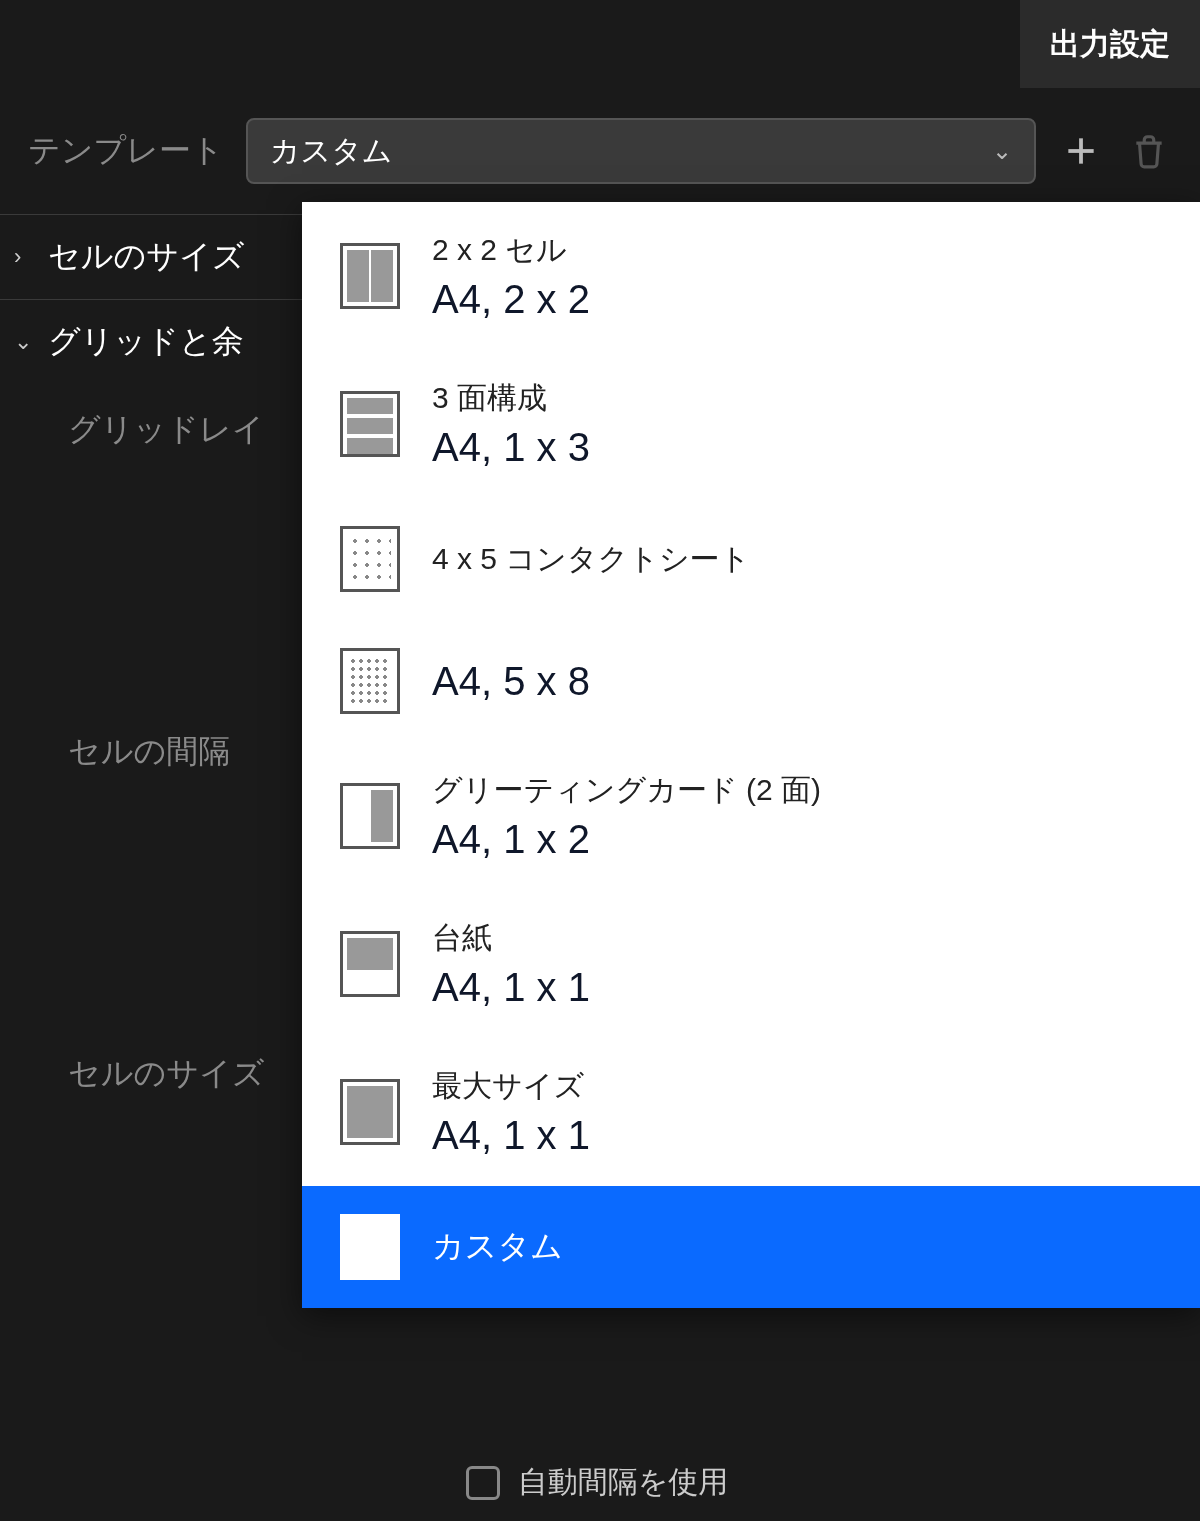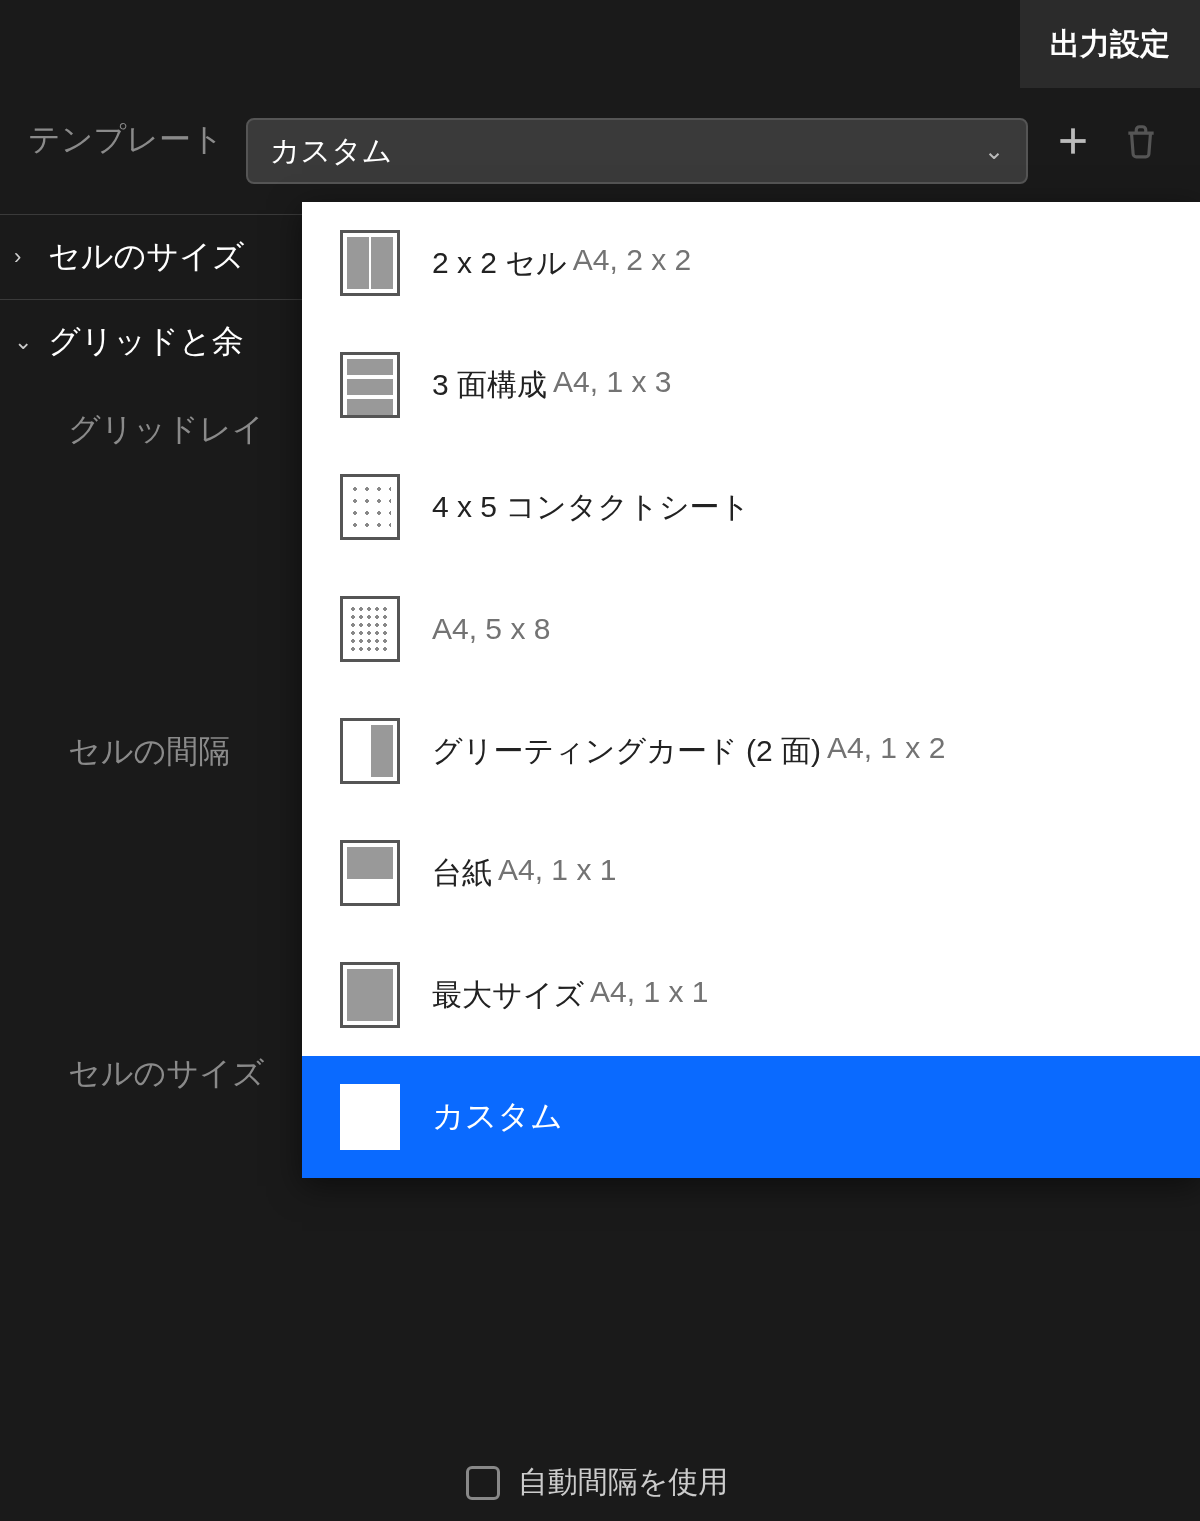--- a/index.html
+++ b/index.html
@@ -23,22 +23,22 @@
     padding: 26px 30px;
     font-size: 30px;
     font-weight: 600;
     color: #fff;
     display: flex;
     align-items: center;
   }
 
   .template-row {
     display: flex;
-    align-items: flex-start;
-    padding: 30px 36px 30px 28px;
+    align-items: center;
+    padding: 30px 28px 30px 28px;
     gap: 22px;
   }
   .template-label {
     font-size: 32px;
     color: #8a8a8a;
     white-space: nowrap;
   }
   .dropdown-trigger {
     flex: 1;
     background: #3a3a3a;
@@ -119,25 +119,25 @@
     width: 60px;
     height: 66px;
     border: 3px solid #555;
     background: #fff;
     position: relative;
     flex-shrink: 0;
   }
   .dd-item.selected .thumb { border-color: #fff; }
   .dd-text {
     display: flex;
-    flex-direction: row;
+    flex-direction: column;
     gap: 6px;
   }
   .dd-title { font-size: 30px; font-weight: 500; }
-  .dd-sub   { font-size: 30px; color: #737373; }
+  .dd-sub   { font-size: 40px; color: #0f172a; }
   .dd-item.single .dd-title { font-size: 32px; }
 
   
   .thumb .g { position:absolute; background:#999; }
   .t-2x2 .g:nth-child(1){left:4px;top:4px;width:22px;height:26px;}
   .t-2x2 .g:nth-child(2){right:4px;top:4px;width:22px;height:26px;}
   .t-2x2 .g:nth-child(3){left:4px;bottom:4px;width:22px;height:26px;}
   .t-2x2 .g:nth-child(4){right:4px;bottom:4px;width:22px;height:26px;}
 
   .t-1x3 .g{left:4px;right:4px;height:16px;}

